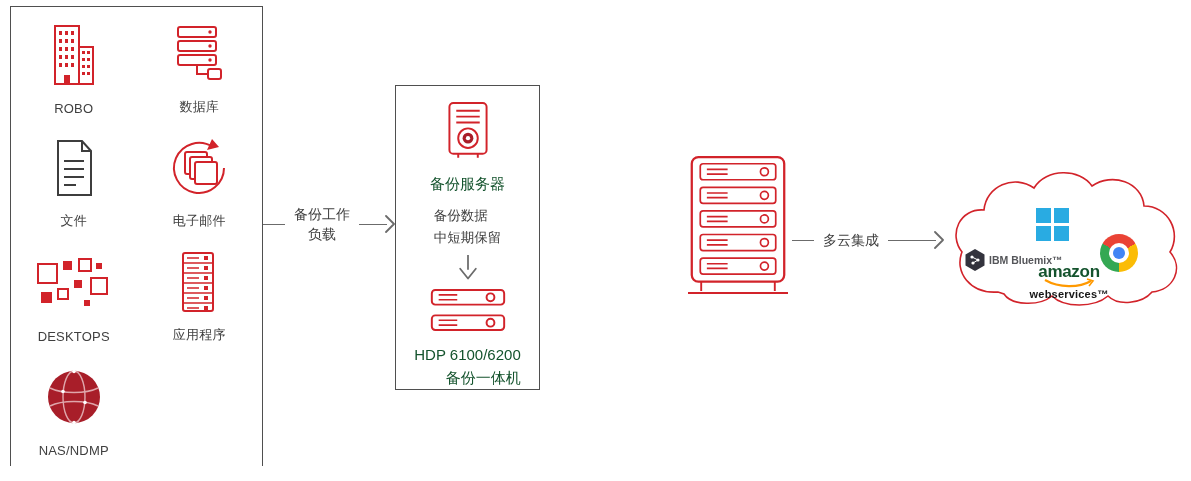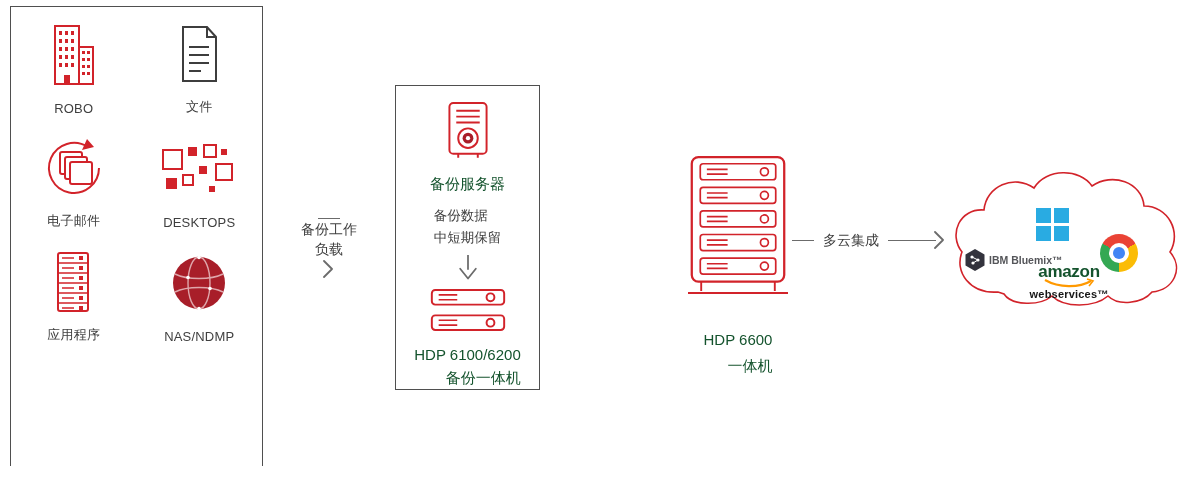--- a/index.html
+++ b/index.html
@@ -86,20 +86,39 @@
             <rect x="33" y="42" width="3" height="3"></rect>
               <rect x="38" y="42" width="3" height="3"></rect>
             <rect x="33" y="49" width="3" height="3"></rect>
               <rect x="38" y="49" width="3" height="3"></rect>
           </g>
         </svg>
       </div>
       <div class="src-label">ROBO</div>
     </div>
 
+    <div class="src-cell">
+      <div class="src-icon">
+        <svg width="50" height="62" viewBox="0 0 50 62">
+          <g fill="none" stroke="#d2232a" stroke-width="2">
+            <rect x="4" y="4" width="38" height="10" rx="2"></rect>
+            <rect x="4" y="18" width="38" height="10" rx="2"></rect>
+            <rect x="4" y="32" width="38" height="10" rx="2"></rect>
+            <path d="M23 42 v9 h11"></path>
+            <rect x="34" y="46" width="13" height="10" rx="2"></rect>
+          </g>
+          <g fill="#d2232a">
+            <circle cx="36" cy="9" r="1.7"></circle>
+              <circle cx="36" cy="23" r="1.7"></circle>
+              <circle cx="36" cy="37" r="1.7"></circle>
+          </g>
+        </svg>
+      </div>
+      <div class="src-label">数据库</div>
+    </div>
 
     <div class="src-cell">
       <div class="src-icon">
         <svg width="44" height="58" viewBox="0 0 44 58">
           <g fill="none" stroke="#3d3d3d" stroke-width="2">
             <path d="M6 2 h24 l9 10 v44 H6 z"></path>
             <path d="M30 2 v10 h9"></path>
             <path d="M12 22 h20 M12 30 h20 M12 38 h20 M12 46 h12"></path>
           </g>
         </svg>
@@ -179,21 +198,21 @@
             <circle cx="28" cy="2.5" r="1.8"></circle>
               <circle cx="28" cy="53.5" r="1.8"></circle>
           </g>
         </svg>
       </div>
       <div class="src-label">NAS/NDMP</div>
     </div>
 
   </div>
 
-  <div class="connector" style="left:263px;top:218px;width:132px;height:44px;flex-direction:column;">
+  <div class="connector" style="left:263px;top:202px;width:132px;height:44px;">
     <span class="cline cl-fixed"></span>
     <span class="clabel">
       <span>备份工作</span><br>
       <span>负载</span>
     </span>
     <span class="cline cl-grow"></span>
     <svg class="chead" width="10" height="18" viewBox="0 0 10 18">
       <path d="M1 1 L9 9 L1 17" fill="none" stroke="#6b6b6b" stroke-width="1.8" stroke-linecap="round" stroke-linejoin="round"></path>
     </svg>
   </div>
@@ -249,24 +268,20 @@
         <circle cx="81" cy="17.5" r="4.2"></circle>
           <circle cx="81" cy="42.5" r="4.2"></circle>
           <circle cx="81" cy="67.5" r="4.2"></circle>
         <circle cx="81" cy="92.5" r="4.2"></circle>
           <circle cx="81" cy="117.5" r="4.2"></circle>
       </g>
       <g fill="none" stroke="#d2232a" stroke-width="2">
         <path d="M14 134 v10 M92 134 v10 M0 146 h106"></path>
       </g>
     </svg>
-    <div class="red-label hdp-label">
-      <span>HDP 6600</span><br>
-      <span>一体机</span>
-    </div>
   </div>
 
   <div class="connector" style="left:792px;top:226px;width:152px;height:28px;">
     <span class="cline cl-fixed"></span>
     <span class="clabel">多云集成</span>
     <span class="cline cl-grow"></span>
     <svg class="chead" width="10" height="18" viewBox="0 0 10 18">
       <path d="M1 1 L9 9 L1 17" fill="none" stroke="#6b6b6b" stroke-width="1.8" stroke-linecap="round" stroke-linejoin="round"></path>
     </svg>
   </div>

